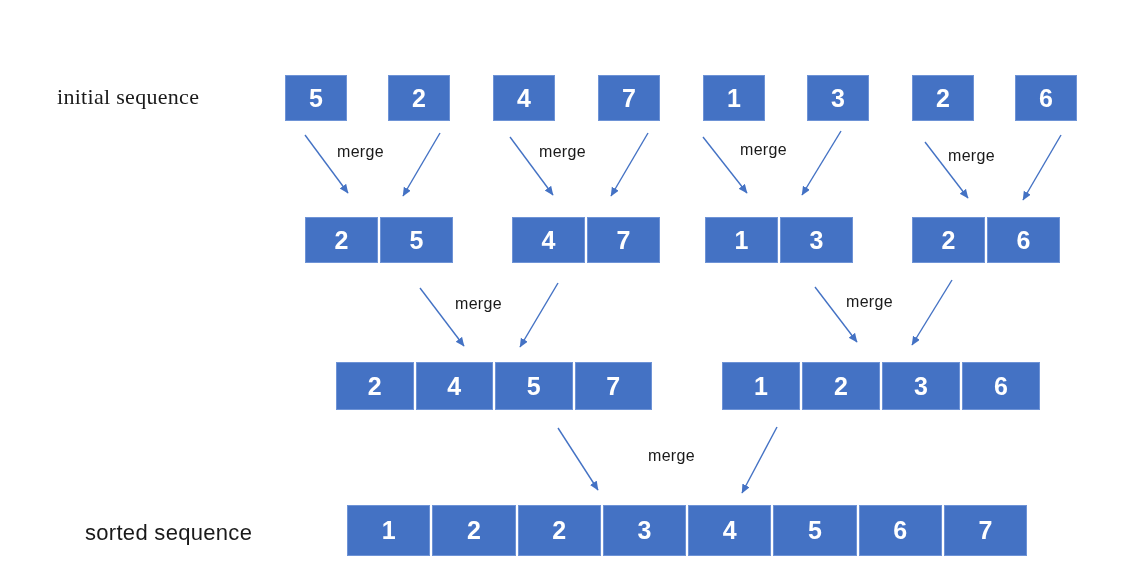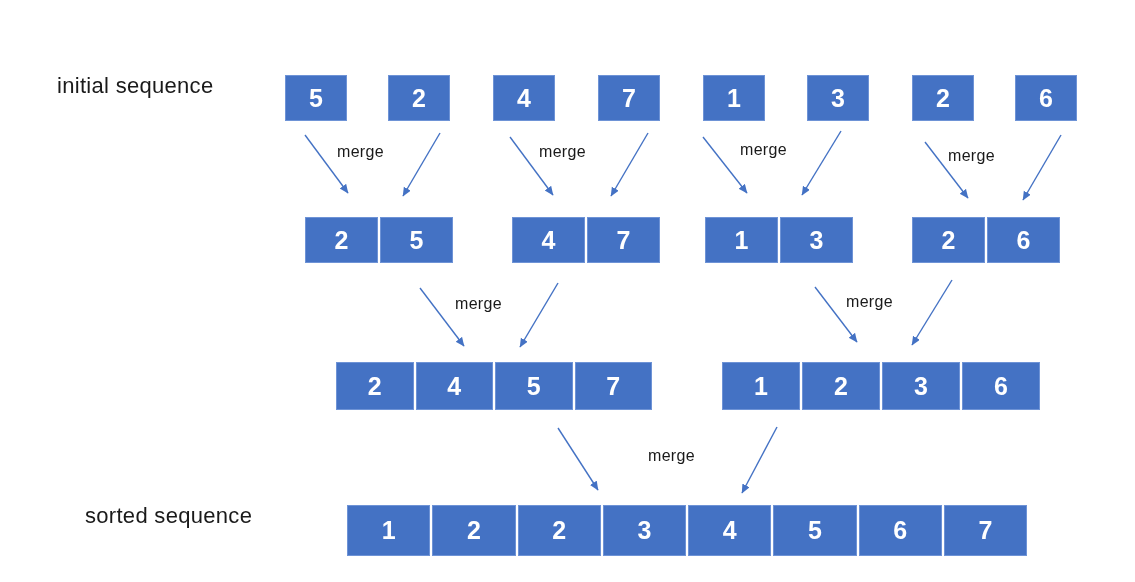--- a/index.html
+++ b/index.html
@@ -73,22 +73,22 @@
 
     <line class="arrow-line" x1="420" y1="288" x2="464" y2="346" marker-end="url(#ah)"></line>
     <line class="arrow-line" x1="558" y1="283" x2="520" y2="347" marker-end="url(#ah)"></line>
     <line class="arrow-line" x1="815" y1="287" x2="857" y2="342" marker-end="url(#ah)"></line>
     <line class="arrow-line" x1="952" y1="280" x2="912" y2="345" marker-end="url(#ah)"></line>
 
     <line class="arrow-line" x1="558" y1="428" x2="598" y2="490" marker-end="url(#ah)"></line>
     <line class="arrow-line" x1="777" y1="427" x2="742" y2="493" marker-end="url(#ah)"></line>
   </svg>
 
-  <div class="seq-label" style="left:57px;top:73px;">initial sequence</div>
-  <div class="seq-label" style="left:85px;top:503px;">sorted sequence</div>
+  <div class="seq-label" style="left:57px;top:84px;font-family:Liberation Serif, serif;">initial sequence</div>
+  <div class="seq-label" style="left:85px;top:520px;">sorted sequence</div>
 
   <div class="merge-label" style="left:337px;top:143px;">merge</div>
   <div class="merge-label" style="left:539px;top:143px;">merge</div>
   <div class="merge-label" style="left:740px;top:141px;">merge</div>
   <div class="merge-label" style="left:948px;top:147px;">merge</div>
   <div class="merge-label" style="left:455px;top:295px;">merge</div>
   <div class="merge-label" style="left:846px;top:293px;">merge</div>
   <div class="merge-label" style="left:648px;top:447px;">merge</div>
 
   <div class="box" style="left:285px;top:75px;width:62px;height:46px;">5</div>

